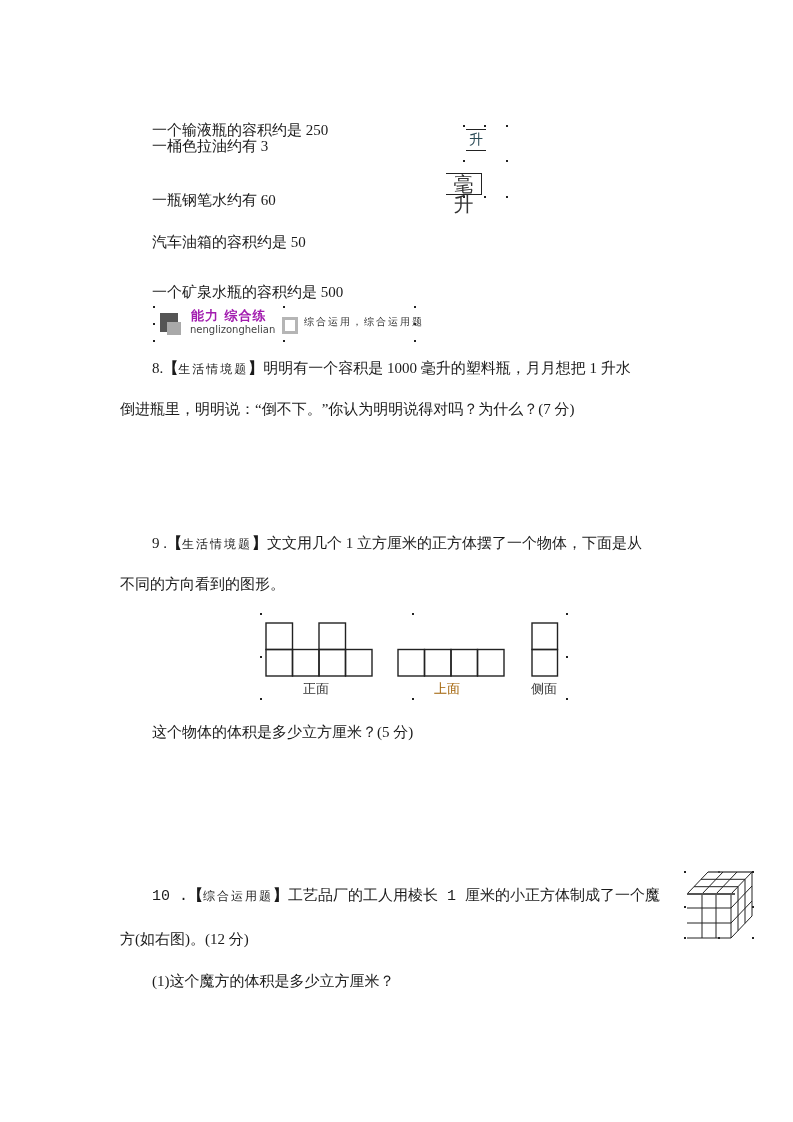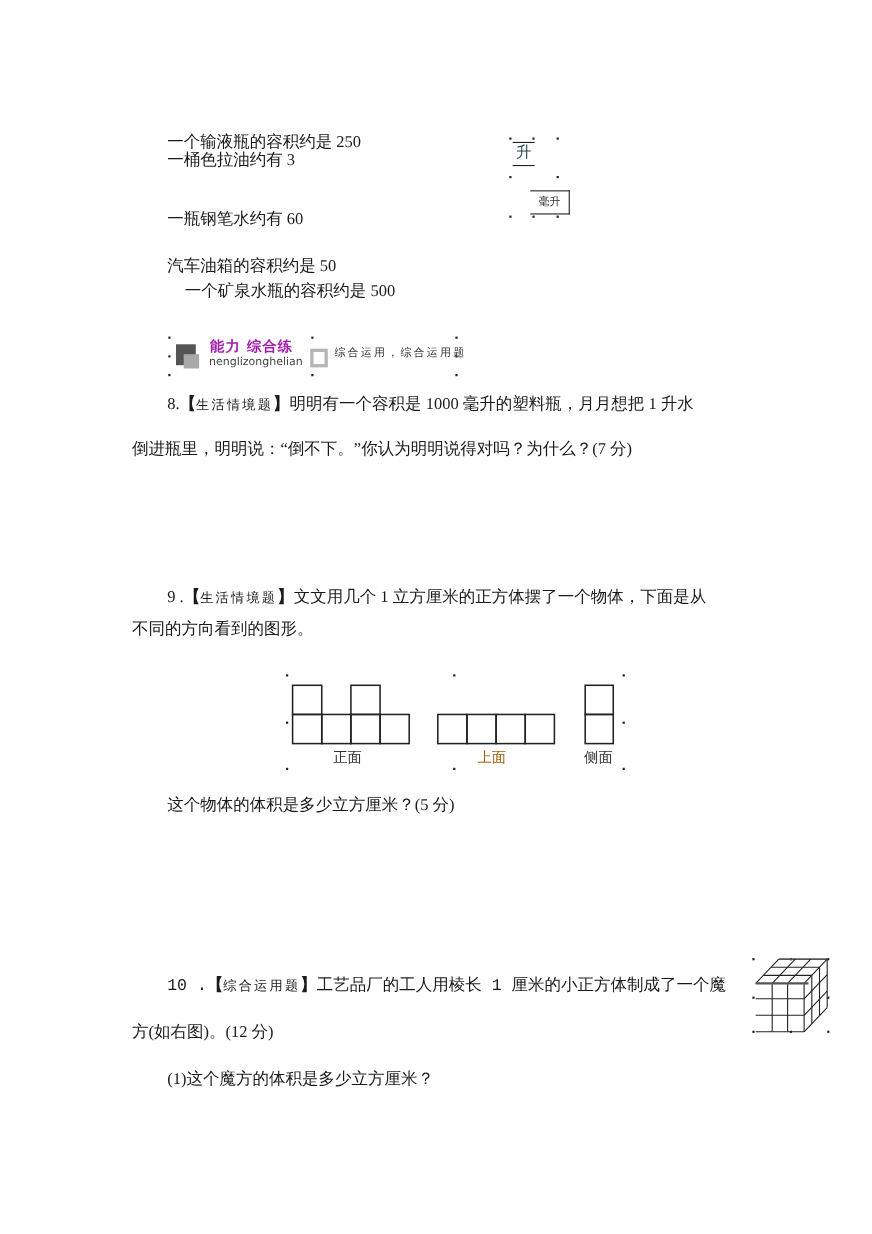--- a/index.html
+++ b/index.html
@@ -7,39 +7,39 @@
     width: 793px; height: 1122px; background: #ffffff; position: relative; overflow: hidden;
     font-family: "Liberation Serif", "DejaVu Serif", serif; color: #1a1a1a;
   }
   .line { position: absolute; font-size: 15px; line-height: 20px; white-space: nowrap; }
   .tag { font-size: 12px; letter-spacing: 2px; }
   .bracket { font-size: 15px; font-weight: bold; }
   .dot { position: absolute; width: 2px; height: 2px; background: #222; }
   .unit-box-1 { position: absolute; left: 466px; top: 129px; width: 20px; height: 20px;
     border-top: 1px solid #222; border-bottom: 1px solid #222; font-size: 14px; line-height: 20px;
     text-align: center; color: #2a4a55; }
-  .unit-box-2 { position: absolute; left: 482px; top: 173px; width: 35px; height: 20px;
-    border: 1px solid #222; border-left: none; font-size: 10px; line-height: 20px; text-align: center; color: #333; font-family: Liberation Serif, serif; }
+  .unit-box-2 { position: absolute; left: 446px; top: 173px; width: 35px; height: 20px;
+    border: 1px solid #222; border-left: none; font-size: 20px; line-height: 20px; text-align: center; color: #333; font-family: Liberation Serif, serif; }
   .banner-icon-dark { position: absolute; left: 160px; top: 313px; width: 18px; height: 19px; background: #555; }
   .banner-icon-light { position: absolute; left: 167px; top: 322px; width: 14px; height: 13px; background: #a9a9a9; }
   .banner-title { position: absolute; left: 191px; top: 308px; font-size: 13px; line-height: 15px; font-weight: bold; color: #a21caf; letter-spacing: 1px; white-space: nowrap; font-family: "DejaVu Sans", sans-serif; }
   .banner-pinyin { position: absolute; left: 190px; top: 324px; font-size: 10px; line-height: 11px; color: #444; white-space: nowrap; font-family: "DejaVu Sans", sans-serif; }
   .banner-icon-small { position: absolute; left: 282px; top: 317px; width: 10px; height: 11px; border: 3px solid #b5b5b5; background: #fff; }
   .banner-sub { position: absolute; left: 304px; top: 315px; font-size: 10px; line-height: 14px; color: #333; letter-spacing: 2px; white-space: nowrap; font-family: "DejaVu Sans", sans-serif; }
   .view-label { position: absolute; font-size: 13px; line-height: 14px; color: #333; white-space: nowrap; }
   svg { position: absolute; }
 </style>
 </head>
 <body>
 
 <div class="line" style="left:152px; top:107px;margin-top:13px;">一个输液瓶的容积约是 250</div>
 <div class="line" style="left:152px; top:136px;">一桶色拉油约有 3</div>
 <div class="line" style="left:152px; top:190px;">一瓶钢笔水约有 60</div>
 <div class="line" style="left:152px; top:232px;">汽车油箱的容积约是 50</div>
-<div class="line" style="left:152px; top:255px;margin-left:16px;">一个矿泉水瓶的容积约是 500</div>
+<div class="line" style="left:152px; top:282px;">一个矿泉水瓶的容积约是 500</div>
 
 <div>
   <div class="dot" style="left:463px; top:125px;"></div>
   <div class="dot" style="left:484px; top:125px;"></div>
   <div class="dot" style="left:506px; top:125px;"></div>
   <div class="dot" style="left:463px; top:160px;"></div>
   <div class="dot" style="left:506px; top:160px;"></div>
   <div class="dot" style="left:463px; top:196px;"></div>
   <div class="dot" style="left:484px; top:196px;"></div>
   <div class="dot" style="left:506px; top:196px;"></div>
@@ -65,21 +65,21 @@
 </div>
 
 <div class="line" style="left:152px; top:358px;">
   <span>8.</span><span class="bracket">【</span><span class="tag">生活情境题</span><span class="bracket">】</span><span>明明有一个容积是 1000 毫升的塑料瓶，月月想把 1 升水</span>
 </div>
 <div class="line" style="left:120px; top:399px;text-align:right;">倒进瓶里，明明说：“倒不下。”你认为明明说得对吗？为什么？(7 分)</div>
 
 <div class="line" style="left:152px; top:533px;">
   <span>9 .</span><span class="bracket">【</span><span class="tag">生活情境题</span><span class="bracket">】</span><span>文文用几个 1 立方厘米的正方体摆了一个物体，下面是从</span>
 </div>
-<div class="line" style="left:120px; top:562px;">不同的方向看到的图形。</div>
+<div class="line" style="left:120px; top:574px;">不同的方向看到的图形。</div>
 
 <div>
   <div class="dot" style="left:260px; top:613px;"></div>
   <div class="dot" style="left:412px; top:613px;"></div>
   <div class="dot" style="left:566px; top:613px;"></div>
   <div class="dot" style="left:260px; top:656px;"></div>
   <div class="dot" style="left:566px; top:656px;"></div>
   <div class="dot" style="left:260px; top:698px;"></div>
   <div class="dot" style="left:412px; top:698px;"></div>
   <div class="dot" style="left:566px; top:698px;"></div>

